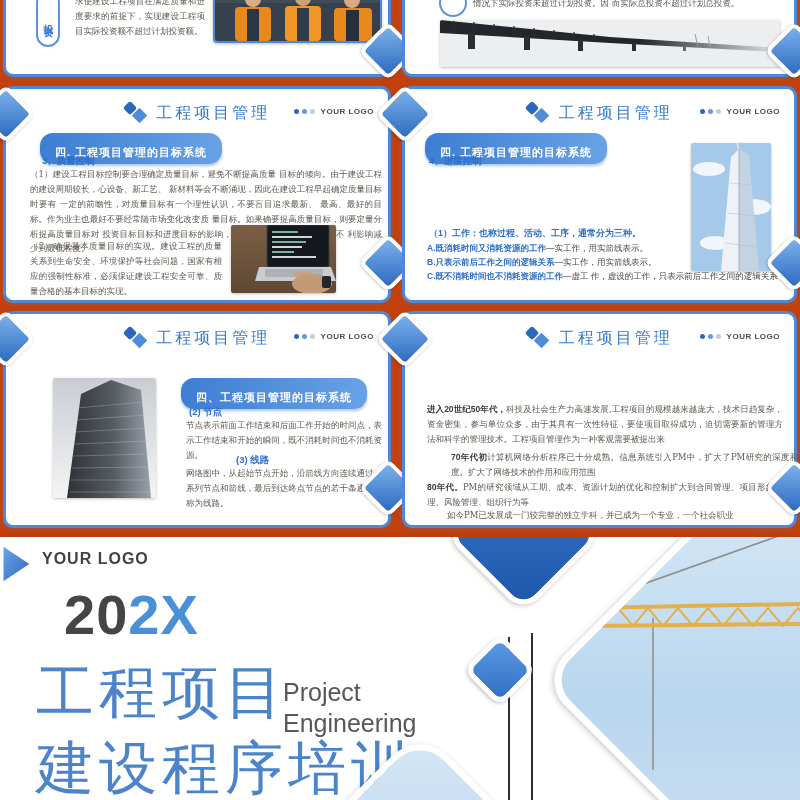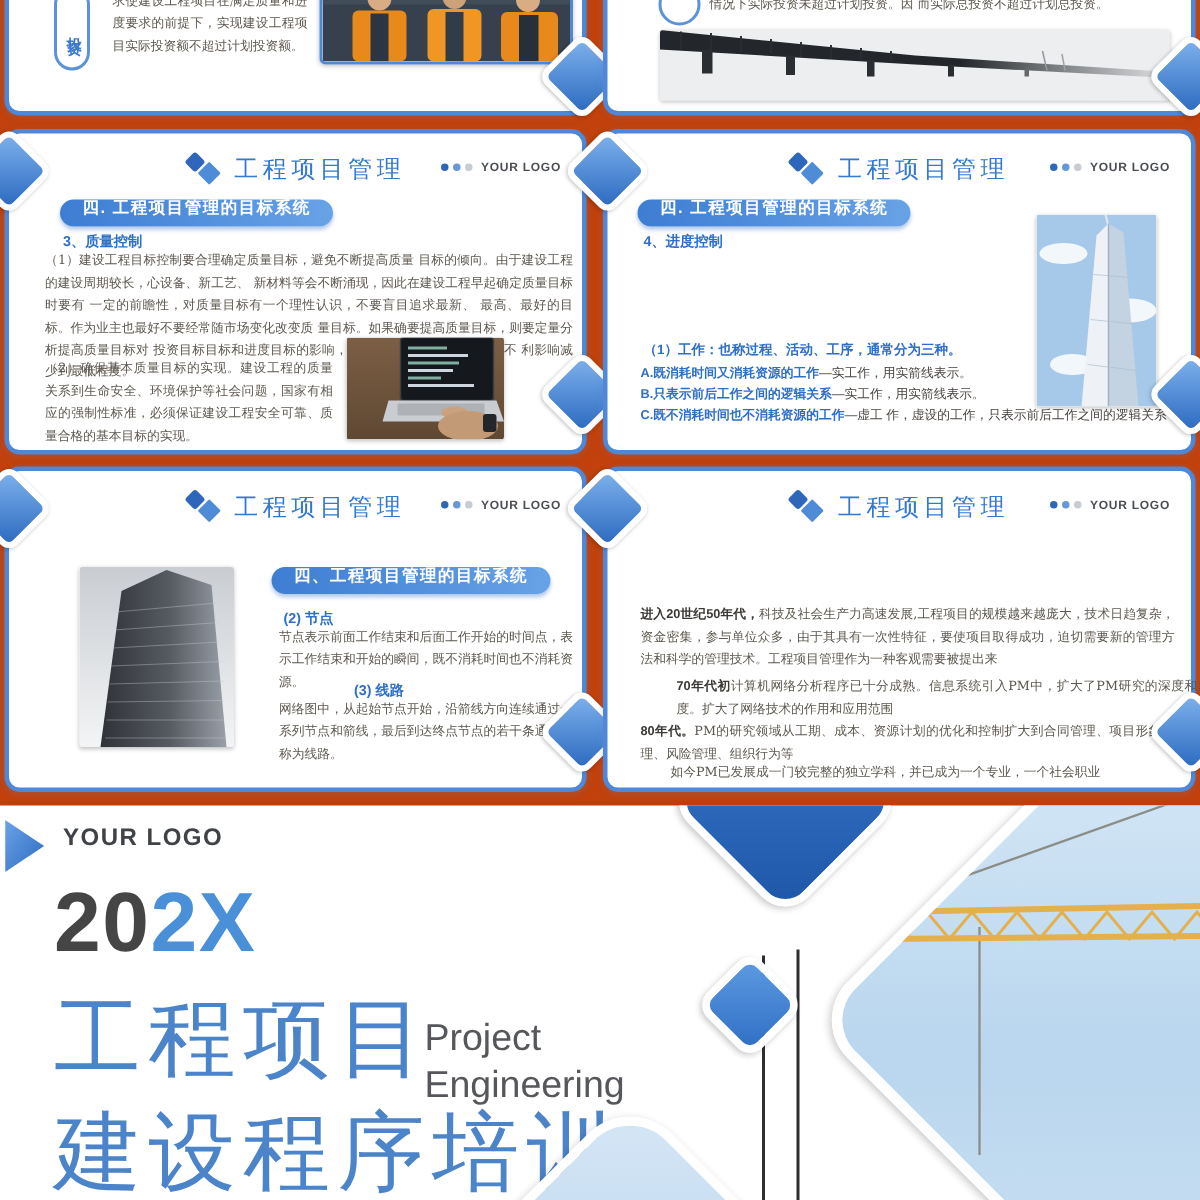--- a/index.html
+++ b/index.html
@@ -28,21 +28,21 @@
   .hdr-icon .d1{position:absolute;left:1px;top:1px;width:10px;height:10px;background:#2d66ba;transform:rotate(45deg);border-radius:2px;}
   .hdr-icon .d2{position:absolute;left:9px;top:7px;width:11px;height:11px;background:#4e8cd8;transform:rotate(45deg);border-radius:2px;border:1px solid #fff;}
   .hdr-title{display:inline-block;font-family:"DejaVu Serif",serif;color:#3579cf;font-size:16px;letter-spacing:3px;}
 
   .logo-mini{position:absolute;right:14px;top:18px;display:flex;align-items:center;gap:3px;}
   .dot{width:5px;height:5px;border-radius:50%;}
   .dot1{background:#2d68b8;}.dot2{background:#6697d6;}.dot3{background:#c6ccd2;}
   .logo-mini .txt{font-size:8px;font-weight:bold;color:#4a4e53;letter-spacing:.5px;margin-left:3px;}
 
   .badge{position:absolute;background:linear-gradient(90deg,#3d7dd3,#68a2e6);color:#fff;font-weight:bold;
-         font-size:11px;line-height:1;padding:1px 15px 6px;border-radius:13px;letter-spacing:1px;
+         font-size:11px;line-height:1;padding:14px 15px 6px;border-radius:13px;letter-spacing:1px;
          box-shadow:0 2px 3px rgba(47,111,196,.4);white-space:nowrap;}
   .sub{position:absolute;color:#2e6fc8;font-weight:bold;font-size:9.5px;}
   .body-txt{position:absolute;color:#5d574f;font-size:8.5px;line-height:1.75;
             font-family:"DejaVu Serif",serif;text-align:justify;}
   .lead{position:absolute;color:#2e6fc8;font-weight:bold;font-size:9px;}
   .item{position:absolute;font-size:8.5px;color:#4a4440;white-space:nowrap;}
   .item b{color:#2e6fc8;}
   .era b{color:#3b3835;font-family:"Liberation Sans",sans-serif;}
 
   .photo{position:absolute;overflow:hidden;border-radius:2px;box-shadow:0 1px 3px rgba(0,0,0,.25);}
@@ -54,21 +54,21 @@
          color:#3a7ad0;font-weight:bold;font-size:10px;display:flex;align-items:center;justify-content:center;
          writing-mode:vertical-rl;letter-spacing:3px;background:#fff;}
   .ringo{position:absolute;left:34px;top:126px;width:24px;height:24px;border:2px solid #5b93d8;border-radius:50%;background:#fff;}
 
   
   #cover{position:absolute;left:0;top:537px;width:800px;height:263px;background:#fff;overflow:hidden;
          box-shadow:0 -2px 4px rgba(0,0,0,.05);}
   .cov-logo-row{position:absolute;left:0;top:5px;height:44px;}
   .cov-logo-txt{position:absolute;left:42px;top:13px;font-size:16px;font-weight:bold;color:#3f4347;letter-spacing:1px;}
   .cov-year{position:absolute;left:36px;top:50px;font-size:56px;line-height:1;font-weight:800;letter-spacing:1px;}
-  .cov-year .y1{color:#454545;}
+  .cov-year .y1{color:#454545;margin-left:28px;}
   .cov-year .y2{color:#4a90d9;}
   .cov-title{position:absolute;font-family:"DejaVu Serif",serif;color:#4c84ca;font-size:58px;line-height:1;letter-spacing:5px;white-space:nowrap;}
   #cov-title1{left:36px;top:126px;}
   #cov-title2{left:36px;top:202px;}
   .cov-sub{position:absolute;left:283px;top:140px;font-size:25px;line-height:1.25;color:#55575b;}
 
   .cov-diamond{position:absolute;transform:rotate(45deg);box-sizing:border-box;}
   #cov-dark{left:467px;top:-60px;width:113px;height:113px;border-radius:22px;
             background:linear-gradient(135deg,#3c78cc,#1e57a8);border:5px solid #fff;box-shadow:0 2px 5px rgba(0,0,0,.22);}
   #cov-mid{left:474px;top:107px;width:52px;height:52px;border-radius:12px;

